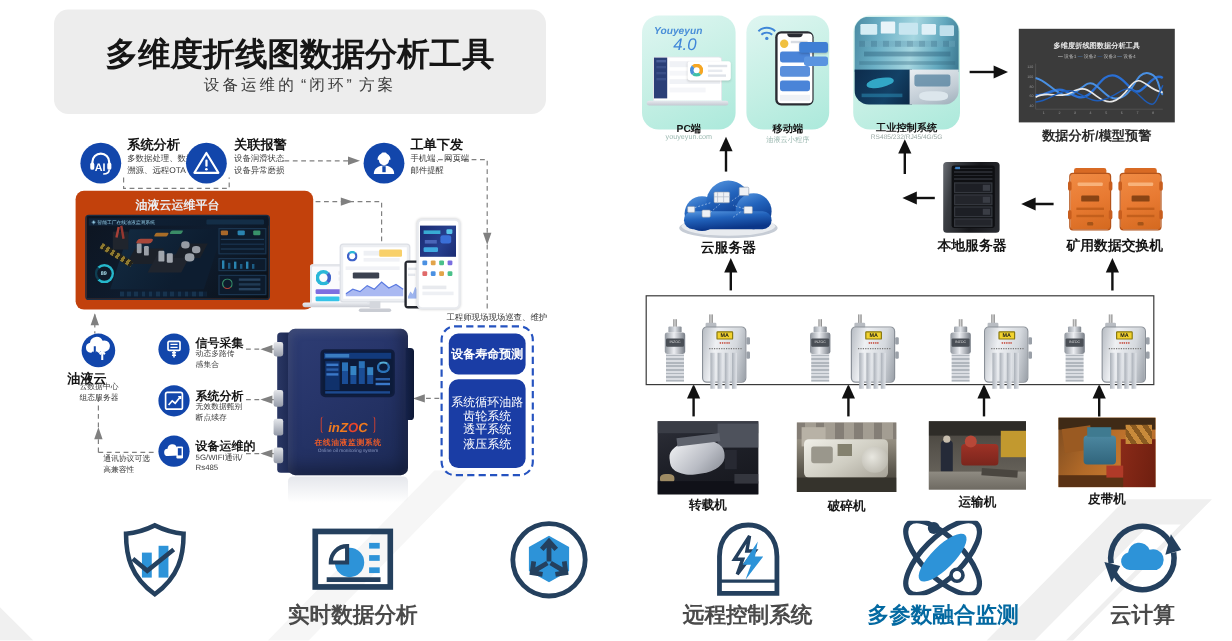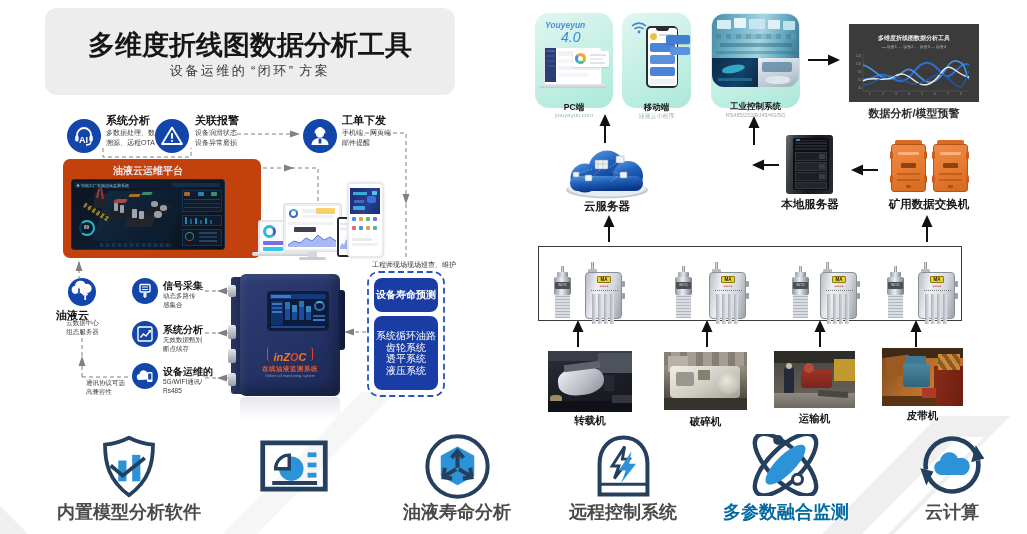--- a/index.html
+++ b/index.html
@@ -636,45 +636,44 @@
 <div class="a" style="left:40px;top:40px;width:14px;height:10px;background:#b03a28"></div>
 </div>
 <div class="lb ctr" style="left:882px;top:409px;width:81px;font-size:10.5px">皮带机</div>
 
 <svg class="a" style="left:95px;top:434px" width="68" height="65" viewBox="0 0 100 103" fill="none">
 <path d="M50,6 C38,12 24,16 12,17 C12,46 18,74 50,97 C82,74 88,46 88,17 C76,16 62,12 50,6 Z" stroke="#24405e" stroke-width="6"></path>
 <rect x="33" y="42" width="13" height="33" fill="#2d93d8"></rect>
 <rect x="55" y="33" width="13" height="42" fill="#2d93d8"></rect>
 <path d="M21,50 L40,66 L75,38" stroke="#24405e" stroke-width="6"></path>
 </svg>
-<div class="a ctr" style="left:44px;top:500px;width:170px;font-size:18px;font-weight:bold;color:#4a4a4a">内置模型分析软件</div>
 <svg class="a" style="left:260px;top:440px" width="68" height="52" viewBox="0 0 100 76" fill="none">
 <rect x="4" y="4" width="92" height="68" stroke="#24405e" stroke-width="7"></rect>
 <circle cx="46" cy="42" r="18" fill="#2d93d8"></circle>
 <path d="M23,42 a20,20 0 0 1 20,-20 L43,42 Z" fill="#fff" stroke="#24405e" stroke-width="5"></path>
 <rect x="70" y="18" width="13" height="7" fill="#2d93d8"></rect>
 <rect x="70" y="33" width="13" height="7" fill="#2d93d8"></rect>
 <rect x="70" y="48" width="13" height="7" fill="#2d93d8"></rect>
 <line x1="18" y1="63" x2="84" y2="63" stroke="#24405e" stroke-width="6"></line>
 </svg>
+<div class="a ctr" style="left:209px;top:500px;width:170px;font-size:18px;font-weight:bold;color:#4a4a4a">实时数据分析</div>
 <svg class="a" style="left:424px;top:433px" width="67" height="67" viewBox="0 0 100 100" fill="none">
 <circle cx="50" cy="50" r="45" stroke="#24405e" stroke-width="6"></circle>
 <polygon points="50,20 75,34 75,64 50,78 25,64 25,34" fill="#2d93d8"></polygon>
 <g stroke="#2d93d8" stroke-width="11" fill="none">
         <path d="M50,52 V32"></path>
         <path d="M48,54 L33,63"></path>
         <path d="M52,54 L67,63"></path>
       </g>
 <g stroke="#24405e" stroke-width="6" fill="none">
 <path d="M50,52 V30 M41,37 L50,27 L59,37"></path>
 <path d="M48,54 L31,64 M31,52 L29,66 L42,68"></path>
 <path d="M52,54 L69,64 M69,52 L71,66 L58,68"></path>
       </g>
 </svg>
-<div class="a ctr" style="left:372px;top:500px;width:170px;font-size:18px;font-weight:bold;color:#4a4a4a">油液寿命分析</div>
 <svg class="a" style="left:595px;top:434px" width="57" height="64" viewBox="0 0 100 112" fill="none">
 <path d="M8,106 V52 C8,24 26,6 50,6 C74,6 92,24 92,52 V106 Z" stroke="#24405e" stroke-width="7"></path>
 <line x1="10" y1="88" x2="90" y2="88" stroke="#24405e" stroke-width="5"></line>
 <polygon points="52,22 30,56 42,56 34,78 60,44 48,44" fill="none" stroke="#24405e" stroke-width="5"></polygon>
 <polygon points="64,30 42,64 54,64 46,86 72,52 60,52" fill="#2d93d8"></polygon>
 </svg>
 <div class="a ctr" style="left:538px;top:500px;width:170px;font-size:18px;font-weight:bold;color:#4a4a4a">远程控制系统</div>
 <svg class="a" style="left:752px;top:434px" width="67" height="62" viewBox="0 0 100 93" fill="none">
 <ellipse cx="50" cy="46" rx="60" ry="25" transform="rotate(-45 50 46)" stroke="#24405e" stroke-width="6.5"></ellipse>
 <ellipse cx="50" cy="46" rx="60" ry="25" transform="rotate(45 50 46)" stroke="#24405e" stroke-width="6.5"></ellipse>

